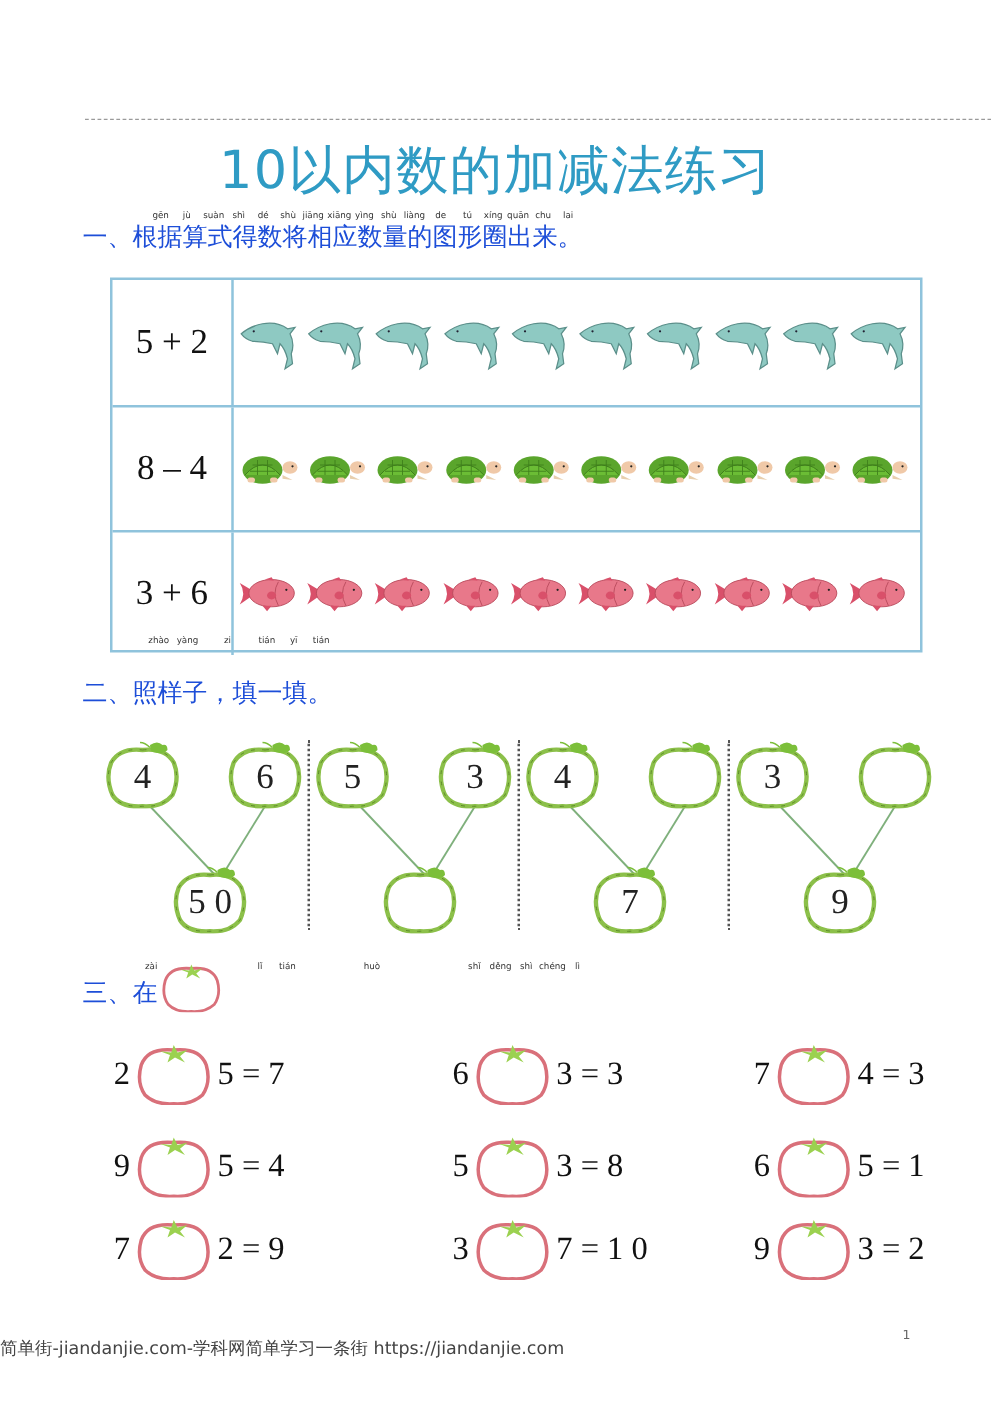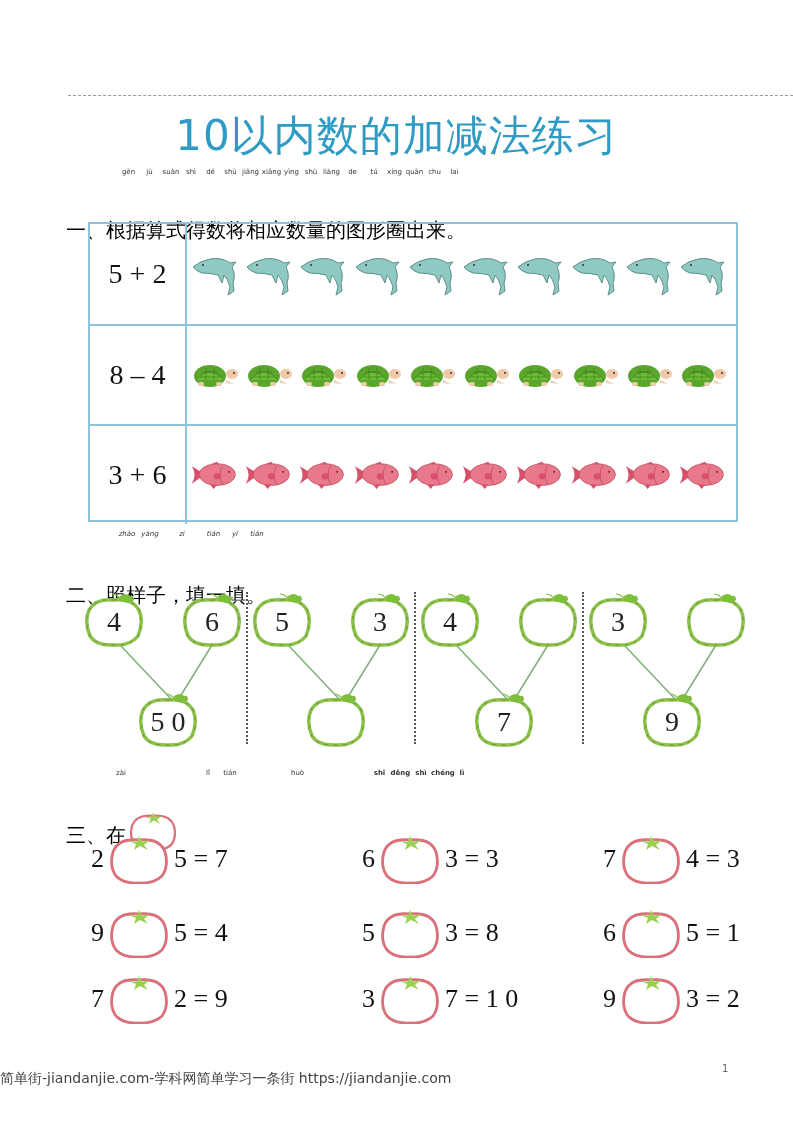--- a/index.html
+++ b/index.html
@@ -1,20 +1,20 @@
 <!DOCTYPE html>
 <html><head>
 <meta charset="utf-8">
 <style>
   html,body{margin:0;padding:0;background:#fff;}
   body{width:793px;height:1122px;position:relative;overflow:hidden;font-family:"DejaVu Sans",sans-serif;color:#222;}
   .abs{position:absolute;}
   .dash-line{left:68px;top:95px;width:725px;height:0;border-top:1.5px dashed #9a9a9a;}
   .title{left:0;width:793px;top:108px;text-align:center;font-size:42px;color:#2f9bc4;letter-spacing:1px;font-family:"DejaVu Sans",sans-serif;}
-  .sec-head{font-size:20px;color:#000000;white-space:nowrap;margin-top:41px;}
+  .sec-head{font-size:20px;color:#1d4ed8;white-space:nowrap;}
   .pinyin{font-size:7px;color:#333;white-space:nowrap;}
   .pinyin span{display:inline-block;text-align:center;}
   
   .tbl{left:88px;top:222px;width:650px;height:300px;border:2px solid #8fc3dc;box-sizing:border-box;}
   .row{position:absolute;left:0;width:100%;height:100px;box-sizing:border-box;}
   .row + .row{border-top:2px solid #8fc3dc;}
   .expr{position:absolute;left:0;top:0;width:95px;height:100%;border-right:2px solid #8fc3dc;display:flex;align-items:center;justify-content:center;font-family:"Liberation Serif",serif;font-size:28px;color:#111;}
   .pics{position:absolute;left:100px;right:8px;top:0;height:100%;display:flex;align-items:center;justify-content:space-between;}
   .pic{width:50px;height:50px;display:flex;align-items:center;justify-content:center;}
   
@@ -178,21 +178,21 @@
       <svg class="pic" viewBox="0 0 55 35">
           <use href="#fish"></use>
         </svg>
       <svg class="pic" viewBox="0 0 55 35">
           <use href="#fish"></use>
         </svg>
     </div>
   </div>
 </div>
 
-<div class="abs pinyin" style="left:115px;top:530px;font-style:italic;">
+<div class="abs pinyin" style="left:115px;top:508px;">
   <span style="width:24px">zhào</span><span style="width:22px">yàng</span><span style="width:42px">zi</span><span style="width:21px">tián</span><span style="width:22px">yī</span><span style="width:22px">tián</span>
 </div>
 <div class="abs sec-head" style="left:66px;top:541px;">二、照样子，填一填。</div>
 
 <div class="vsep" style="left:246px;"></div>
 <div class="vsep" style="left:414px;"></div>
 <div class="vsep" style="left:582px;"></div>
 
 <div class="group" style="left:82px;">
   <svg class="link" style="left:0;top:0;" width="165" height="160">
@@ -254,21 +254,21 @@
         <use href="#apple"></use>
       </svg><div class="num"></div></div>
   <div class="apple" style="left:56px;top:102px;"><svg width="60" height="55">
         <use href="#apple"></use>
       </svg><div class="num">9</div></div>
 </div>
 
 <div class="abs pinyin" style="left:116px;top:769px;">zài</div>
 <div class="abs pinyin" style="left:197px;top:769px;"><span style="width:22px">lǐ</span><span style="width:22px">tián</span></div>
 <div class="abs pinyin" style="left:291px;top:769px;">huò</div>
-<div class="abs pinyin" style="left:369px;top:769px;font-weight:bold;"><span style="width:21px">shǐ</span><span style="width:21px">děng</span><span style="width:20px">shì</span><span style="width:22px">chéng</span><span style="width:18px">lì</span></div>
+<div class="abs pinyin" style="left:369px;top:769px;"><span style="width:21px">shǐ</span><span style="width:21px">děng</span><span style="width:20px">shì</span><span style="width:22px">chéng</span><span style="width:18px">lì</span></div>
 <div class="abs sec-head" style="left:66px;top:778px;display:flex;align-items:center;">
   <span>三、在</span>
   <svg width="50" height="40" viewBox="0 0 62 50" style="margin:-8px 2px 0 2px;">
       <use href="#tomato"></use>
     </svg>
 </div>
 
 <div class="eq" style="left:91px;top:834px;">
     <span>2</span>
     <span class="tomato"><svg width="62" height="50">

